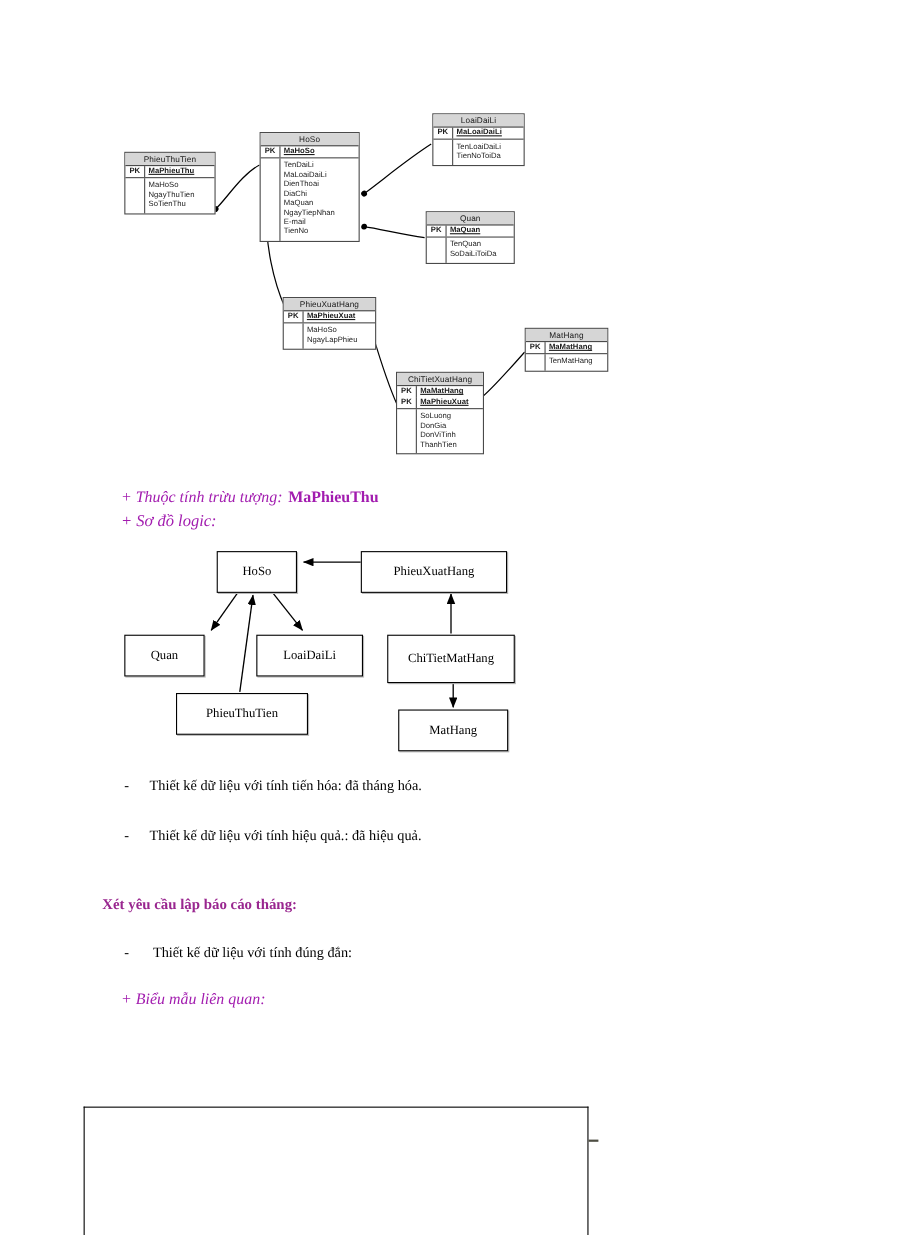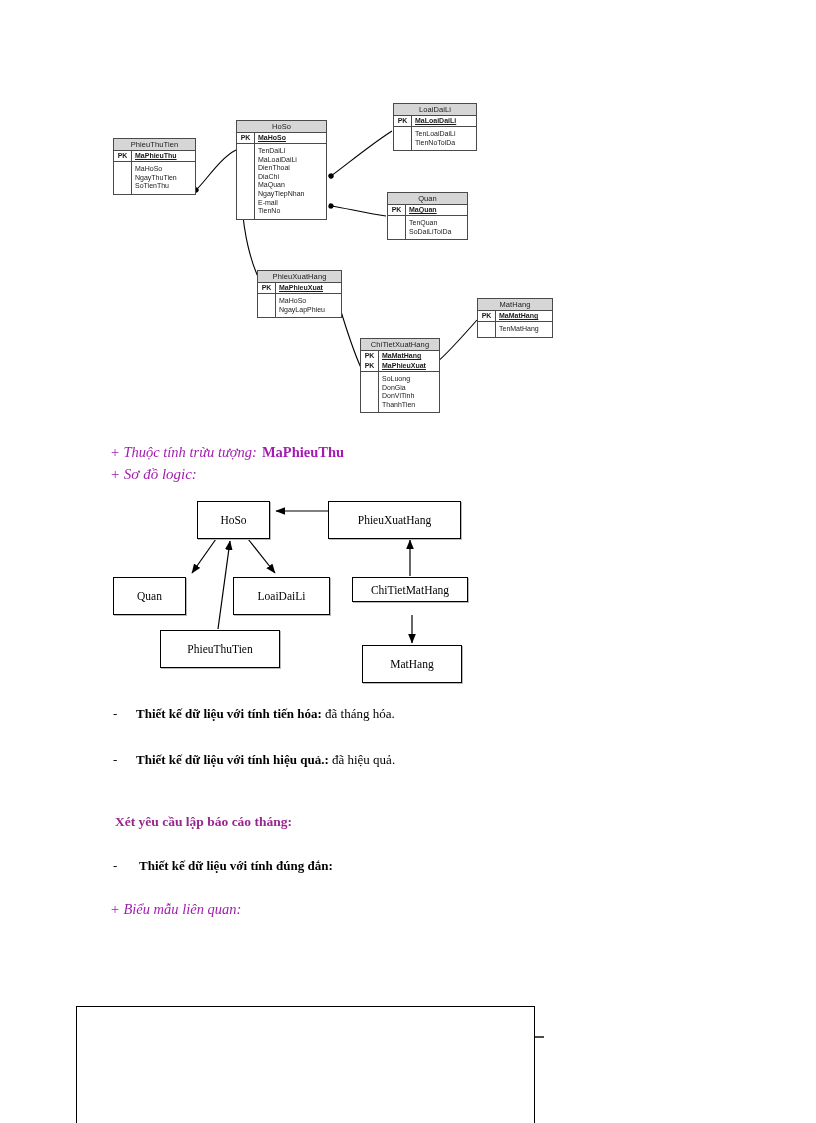--- a/index.html
+++ b/index.html
@@ -71,21 +71,21 @@
   .erd svg { position:absolute; left:0; top:0; width:816px; height:450px; overflow:visible; }
 
   
   .prose-line {
     position:absolute;
     font-family:"Liberation Serif", serif;
     color:#a21caf;
     white-space:nowrap;
   }
   .italic { font-style:italic; }
-  .bold { font-weight:bold; }
+  .bold { font-weight:normal; }
 
   
   .logic { position:absolute; left:0; top:490px; width:816px; height:200px; }
   .lbox {
     position:absolute;
     border:1px solid #000;
     background:#fff;
     box-sizing:border-box;
     font-family:"Liberation Serif", serif;
     font-size:11.5px;
@@ -101,21 +101,20 @@
   .bullet-dash { position:absolute; font-size:13px; color:#000; }
   .bullet-text { position:absolute; font-size:13px; color:#000; white-space:nowrap; }
 
   .heading-purple {
     position:absolute;
     font-family:"Liberation Serif", serif;
     font-weight:bold;
     font-size:13.5px;
     color:#99268f;
     white-space:nowrap;
-    margin-left:22px;
   }
 
   
   .bottom-frame {
     position:absolute;
     left:76px; top:1006px;
     width:459px; height:117px;
     border-left:1.6px solid #000;
     border-top:1.2px solid #000;
     border-right:1.4px solid #000;
@@ -305,21 +304,21 @@
     </div>
     <div class="lbox" style="left:328px; top:11px; width:133px; height:38px;">
       <span>PhieuXuatHang</span>
     </div>
     <div class="lbox" style="left:113px; top:87px; width:73px; height:38px;">
       <span>Quan</span>
     </div>
     <div class="lbox" style="left:233px; top:87px; width:97px; height:38px;">
       <span>LoaiDaiLi</span>
     </div>
-    <div class="lbox" style="left:352px; top:87px; width:116px; height:25px;">
+    <div class="lbox" style="left:352px; top:87px; width:116px; height:44px;">
       <span>ChiTietMatHang</span>
     </div>
     <div class="lbox" style="left:160px; top:140px; width:120px; height:38px;">
       <span>PhieuThuTien</span>
     </div>
     <div class="lbox" style="left:362px; top:155px; width:100px; height:38px;">
       <span>MatHang</span>
     </div>
   </div>
 

